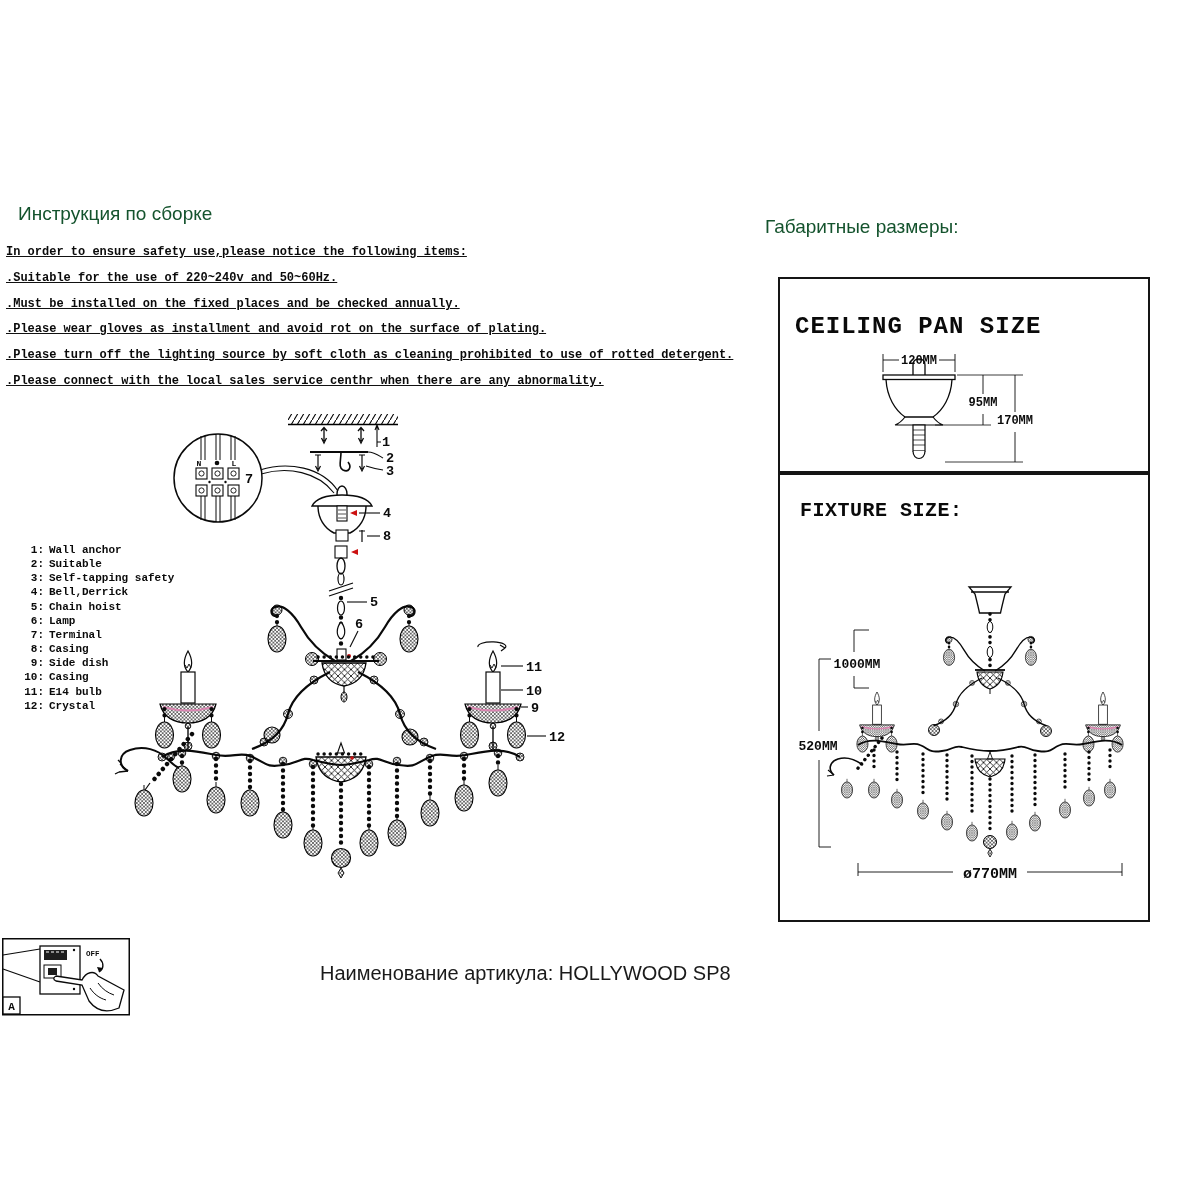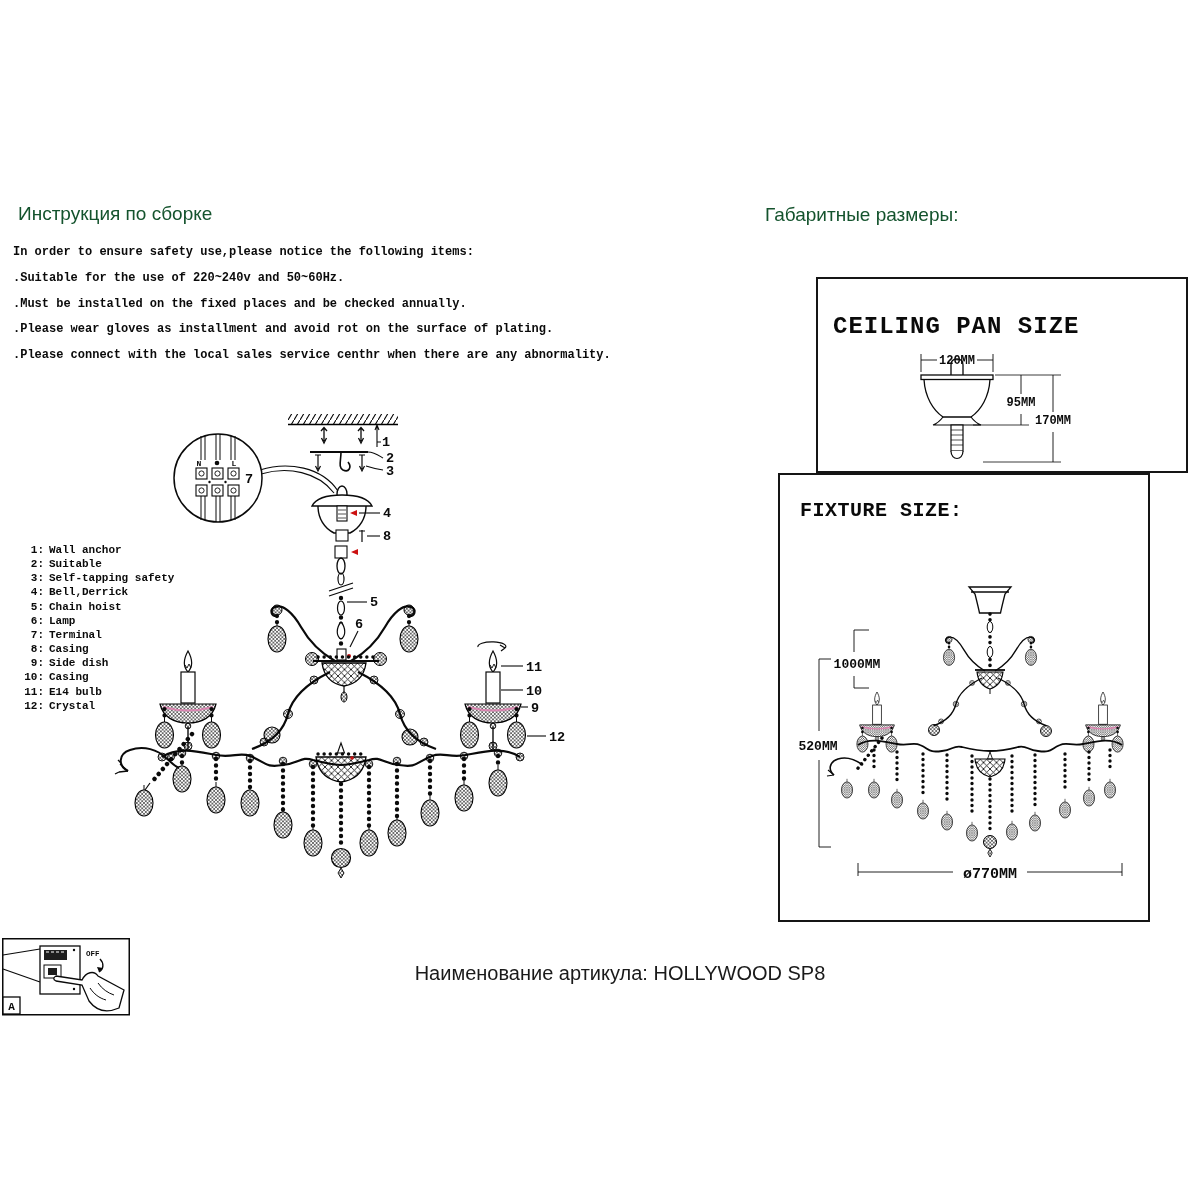--- a/index.html
+++ b/index.html
@@ -3,35 +3,35 @@
 <meta charset="utf-8">
 <style>
   :root{
     --ink:#111111; --line:#000000; --accent-red:#cc1111; --accent-pink:#df7fb0; --paper:#ffffff;
   }
   html,body{margin:0;padding:0;background:#888;}
   .page{position:relative;width:1200px;height:1200px;background:var(--paper);overflow:hidden;
         font-family:"Liberation Sans",sans-serif;color:var(--ink);}
   .ru-title{position:absolute;font:19px "Liberation Sans",sans-serif;color:#14532d;margin:0;font-weight:400;}
   .pos-asm{left:18px;top:203px;}
-  .pos-dims{left:765px;top:204px;}
-  .safety{position:absolute;left:13px;top:240px;width:760px;}
+  .pos-dims{left:765px;top:216px;}
+  .safety{position:absolute;left:6px;top:240px;width:760px;text-decoration:underline;}
   .safety-line{font:bold 12px "Liberation Mono","DejaVu Sans Mono",monospace;line-height:25.8px;
                color:#0a0a0a;white-space:nowrap;}
   .parts{position:absolute;left:18px;top:543px;}
   .part-row{display:flex;font:bold 11px "Liberation Mono","DejaVu Sans Mono",monospace;
             line-height:14.15px;color:#0a0a0a;white-space:nowrap;}
   .part-num{width:26px;text-align:right;margin-right:5px;}
   .dim-box{position:absolute;border:2px solid #151515;background:#fff;box-sizing:border-box;}
-  .box-ceiling{left:816px;top:277px;width:372px;height:196px;}
+  .box-ceiling{left:778px;top:277px;width:372px;height:196px;}
   .box-fixture{left:778px;top:473px;width:372px;height:449px;}
   .dim-box svg{position:absolute;left:0;top:0;}
   .main-svg{position:absolute;left:0;top:410px;}
   .inset-svg{position:absolute;left:2px;top:938px;}
-  .article{position:absolute;left:320px;top:962px;width:600px;text-align:center;
+  .article{position:absolute;left:320px;top:962px;width:600px;text-align:left;
            font:20px "Liberation Sans",sans-serif;color:#1a1a1a;}
   
   text{fill:#0a0a0a;}
   .svg-title-lg{font:bold 24px "Liberation Mono","DejaVu Sans Mono",monospace;letter-spacing:1px;}
   .svg-title-md{font:bold 20px "Liberation Mono","DejaVu Sans Mono",monospace;letter-spacing:.5px;}
   .svg-dim{font:bold 12px "Liberation Mono","DejaVu Sans Mono",monospace;}
   .svg-dim-lg{font:bold 13px "Liberation Mono","DejaVu Sans Mono",monospace;}
   .svg-dim-xl{font:bold 15px "Liberation Mono","DejaVu Sans Mono",monospace;}
   .svg-callout{font:bold 13.5px "Liberation Mono","DejaVu Sans Mono",monospace;}
   .svg-tiny{font:bold 8px "Liberation Mono","DejaVu Sans Mono",monospace;}
@@ -43,20 +43,21 @@
 
 <div class="page">
 
   <h1 class="ru-title pos-asm">Инструкция по сборке</h1>
 
   <div class="safety">
     <div class="safety-line">In order to ensure safety use,please notice the following items:</div>
     <div class="safety-line">.Suitable for the use of 220~240v and 50~60Hz.</div>
     <div class="safety-line">.Must be installed on the fixed places and be checked annually.</div>
     <div class="safety-line">.Please wear gloves as installment and avoid rot on the surface of plating.</div>
+    <div class="safety-line">.Please turn off the lighting source by soft cloth as cleaning prohibited to use of rotted detergent.</div>
     <div class="safety-line">.Please connect with the local sales service centhr when there are any abnormality.</div>
   </div>
 
   <div class="parts">
     <div class="part-row">
         <span class="part-num">1:</span>
         <span>Wall anchor</span>
       </div>
     <div class="part-row">
         <span class="part-num">2:</span>

